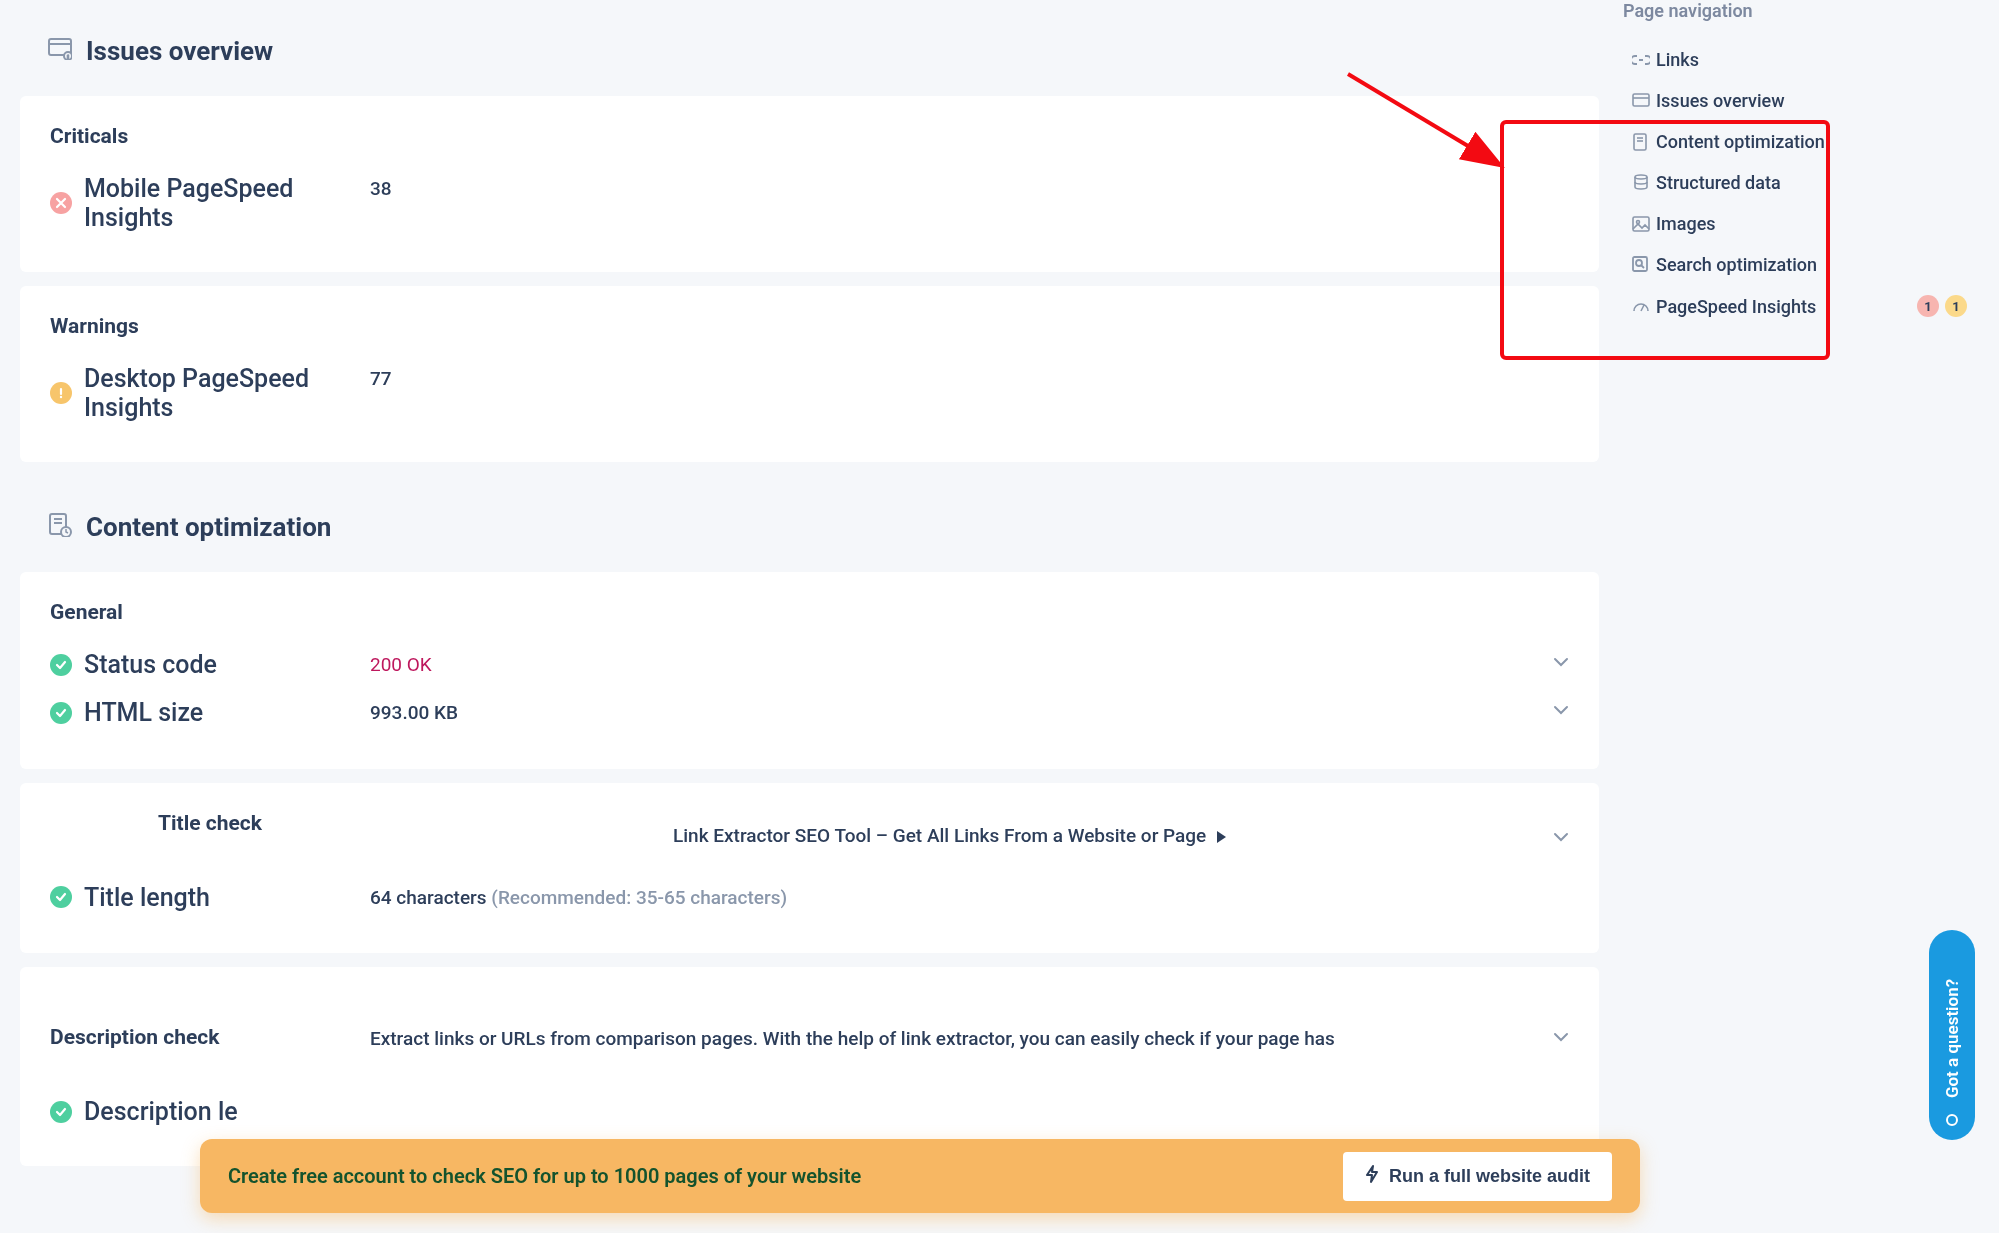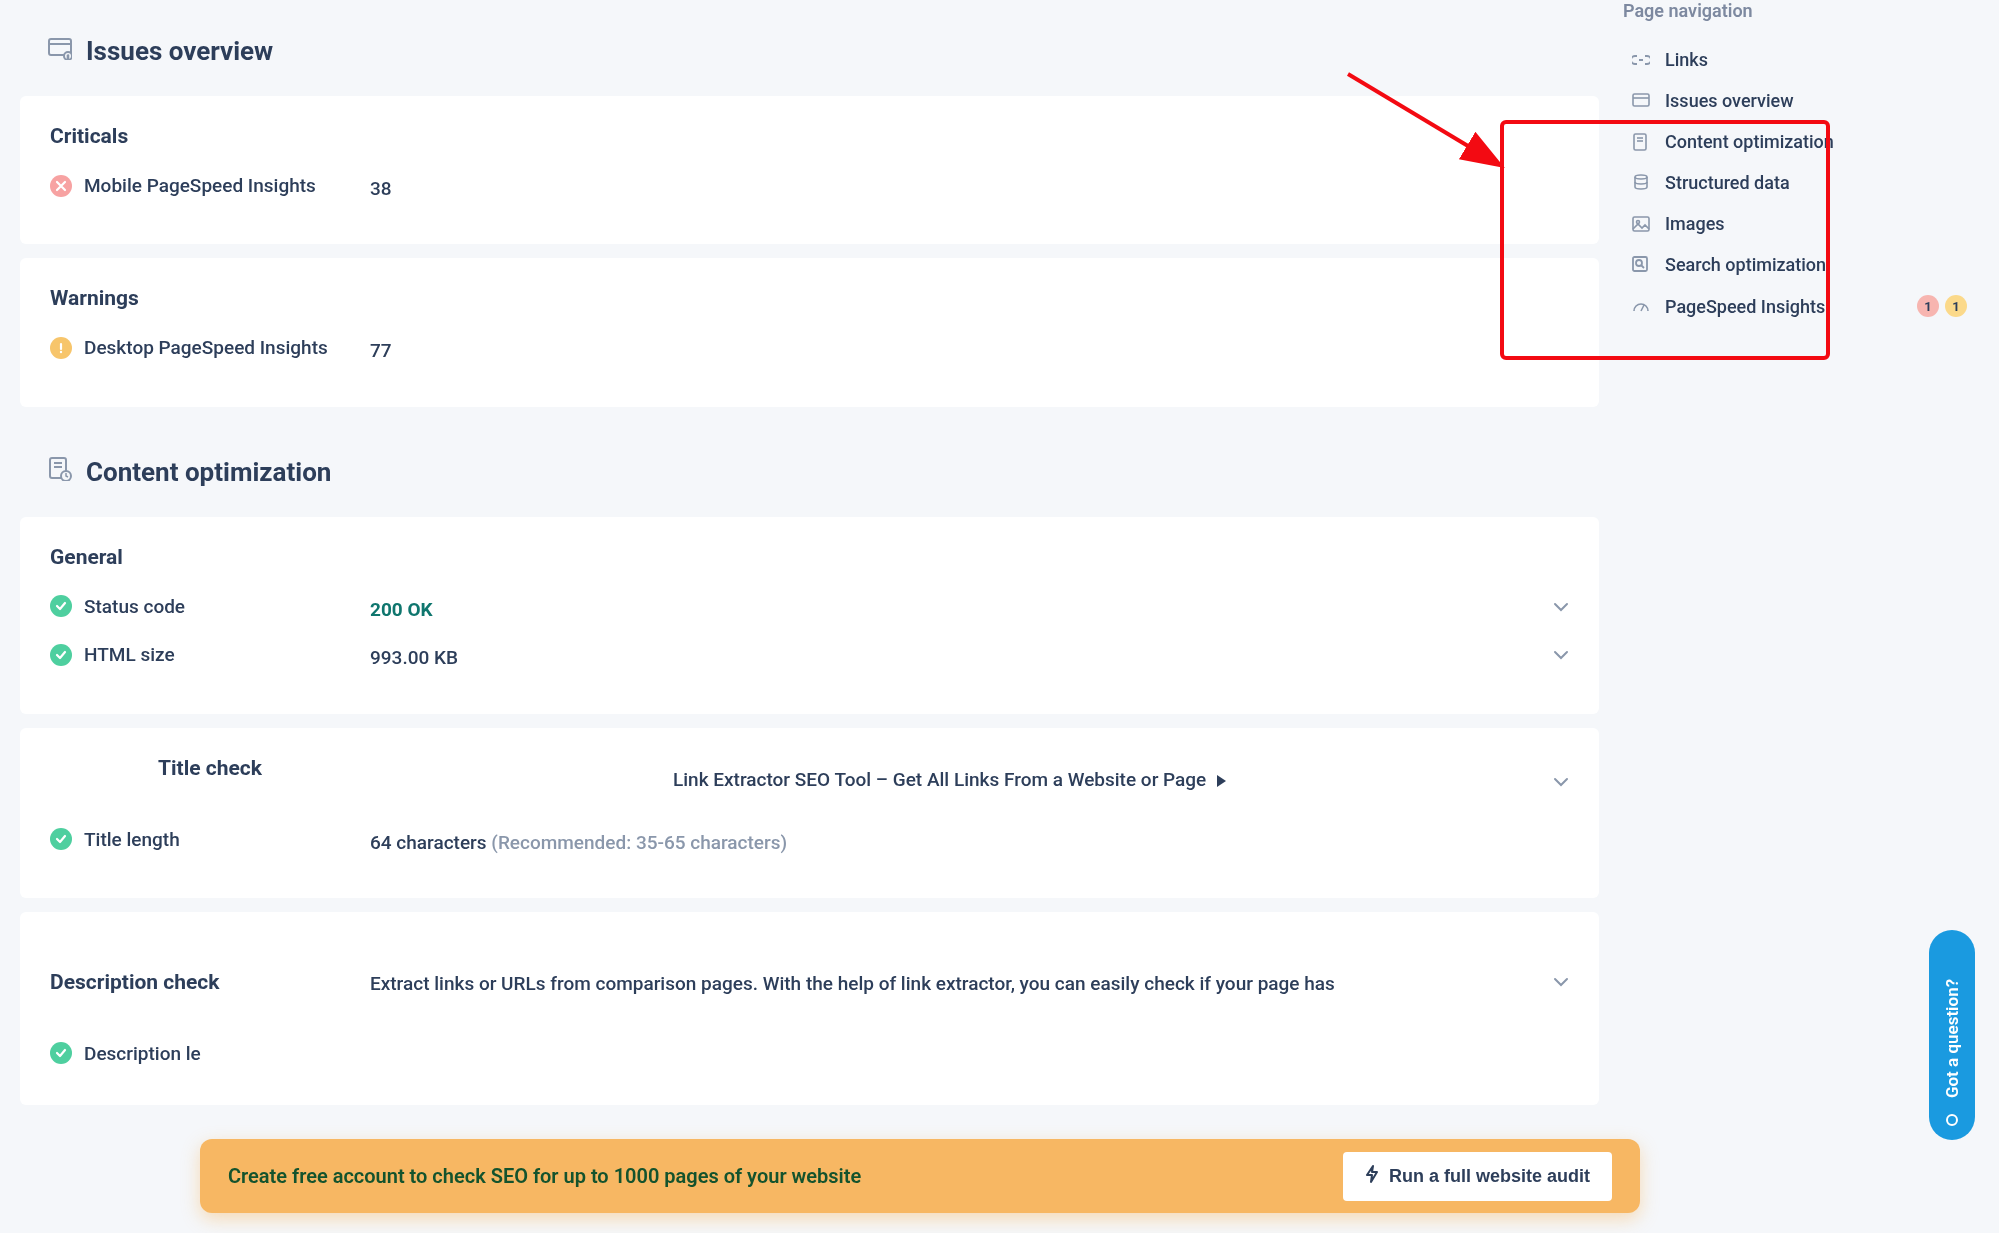--- a/index.html
+++ b/index.html
@@ -51,32 +51,32 @@
   .row {
     display: flex;
     align-items: flex-start;
     margin-top: 18px;
   }
   .label-col {
     width: 320px;
     display: flex;
     align-items: center;
     gap: 12px;
-    font-size: 19px;
+    font-size: 25px;
     color: #2d3e5a;
     font-weight: 500;
   }
   .value-col {
     flex: 1;
     font-size: 19px;
     color: #2d3e5a;
     font-weight: 500;
     line-height: 1.6;
   }
-  .value-col .green { color: #0f766e; font-weight: 700; }
+  .value-col .green { color: #be185d; font-weight: 400; }
   .value-col .muted { color: #8a97ab; font-weight: 500; }
   .chev-col {
     width: 40px;
     text-align: right;
     color: #8a97ab;
     font-size: 18px;
   }
   .status-circle {
     width: 22px;
     height: 22px;
@@ -125,21 +125,21 @@
     font-size: 18px;
     font-weight: 600;
     margin: 0 0 18px 4px;
   }
   .nav-list {
     list-style: none;
   }
   .nav-item {
     display: flex;
     align-items: center;
-    gap: 14px;
+    gap: 5px;
     padding: 10px 12px;
     color: #2d3e5a;
     font-weight: 500;
     cursor: pointer;
     border-radius: 4px;
   }
   .nav-item .nav-icon {
     color: #8a97ab;
     width: 20px;
     display: inline-flex;

